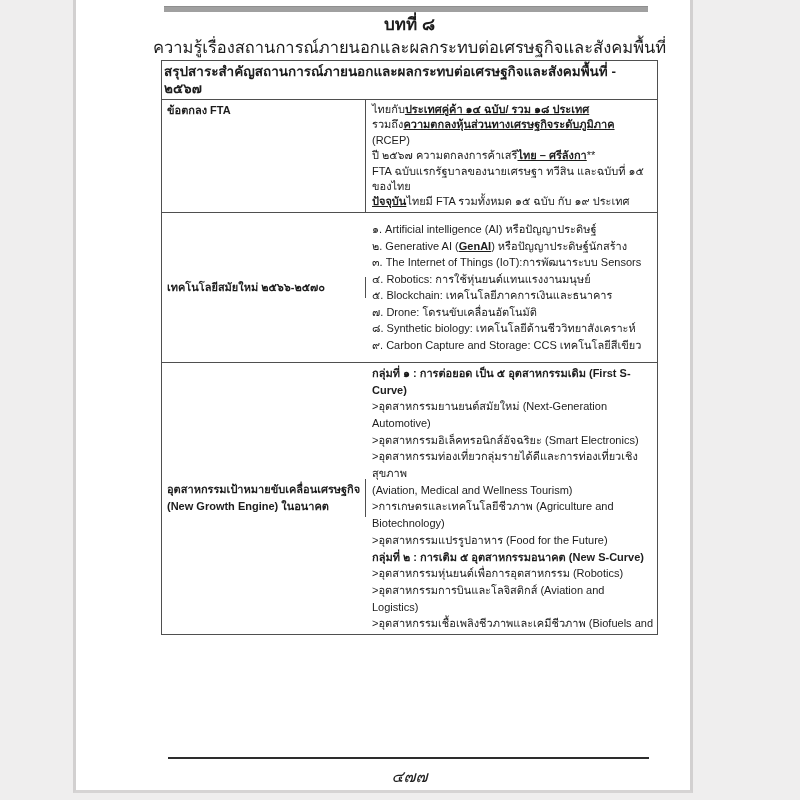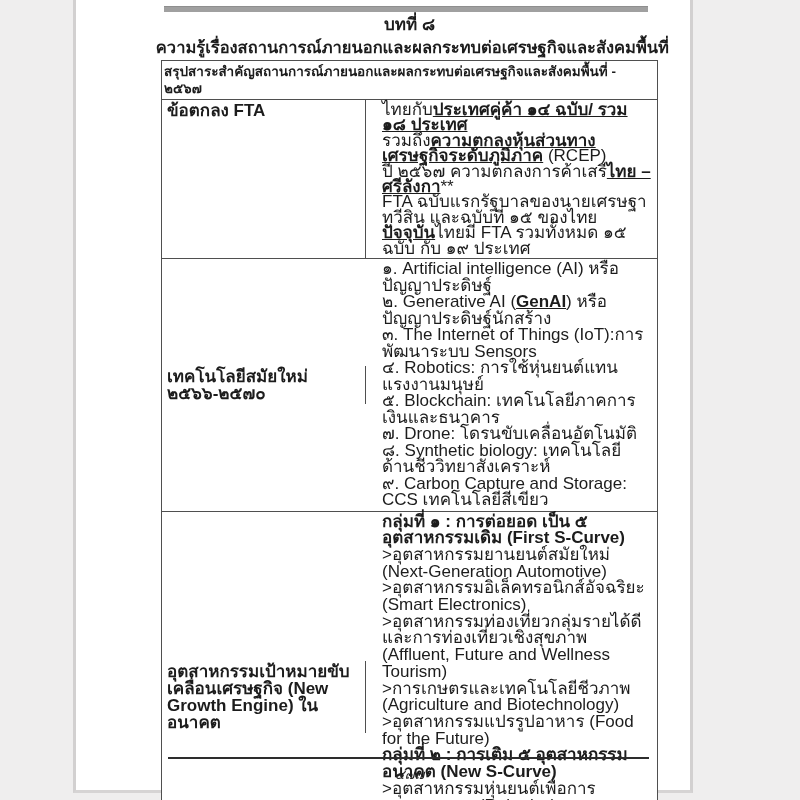--- a/index.html
+++ b/index.html
@@ -11,48 +11,48 @@
     -webkit-font-smoothing:antialiased;
   }
   .doc-page{
     position:absolute;left:73px;top:0;width:620px;height:793px;
     background:#ffffff;box-sizing:border-box;
     border-left:3px solid #d2d0d0;border-right:3px solid #d2d0d0;border-bottom:3px solid #d6d4d4;
   }
   .content{position:absolute;left:85px;top:0;width:497px;}
   .top-accent{position:absolute;left:88px;top:6px;width:484px;height:5px;background:#a0a0a0;border-top:1px solid #8e8e8e;}
   .chapter-title{position:absolute;top:15px;left:0;width:100%;text-align:center;font-weight:bold;font-size:17px;line-height:20px;}
-  .chapter-subtitle{position:absolute;top:37px;left:-8px;width:516px;text-align:right;font-weight:bold;font-size:16.5px;line-height:20px;}
+  .chapter-subtitle{position:absolute;top:37px;left:-8px;width:516px;text-align:left;font-weight:normal;font-size:16.5px;line-height:20px;}
   .stable{
     position:absolute;top:60px;left:0;width:497px;box-sizing:border-box;
     border:1px solid #4f4f4f;background:#fff;
   }
   .thead{
     text-align:left;font-weight:bold;font-size:13.5px;line-height:17px;
     padding:2px 2px 2px 2px;border-bottom:1px solid #4f4f4f;
   }
   .trow{display:flex;box-sizing:border-box;}
   .trow + .trow{border-top:1px solid #4f4f4f;align-items:center;}
   .cell-l{
     width:204px;box-sizing:border-box;border-right:1px solid #4f4f4f;
     padding:2px 4px 2px 5px;font-weight:bold;
   }
-  .cell-r{flex:1;box-sizing:border-box;padding:2px 4px 2px 6px;margin-left:10px;}
-  .tline{font-size:17px;white-space:normal;}
+  .cell-r{flex:1;box-sizing:border-box;padding:2px 4px 2px 6px;}
+  .tline{font-size:11px;white-space:normal;}
   .r0 .tline{line-height:15.4px;}
   .r1 .tline{line-height:16.5px;}
   .r2 .tline{line-height:16.7px;}
   .r0{min-height:94px;} .r1{min-height:150px;} .r2{min-height:235px;}
   .cell-l .tline{line-height:17px;}
   .b{font-weight:bold;}
   .u{text-decoration:underline;}
   .footer-line{position:absolute;left:92px;top:757px;width:481px;height:2px;background:#2d2d2d;}
   .page-number{
     position:absolute;top:764px;left:85px;width:497px;text-align:center;
-    font-family:"Liberation Serif","DejaVu Serif",serif;font-style:italic;font-size:13px;color:#222;
+    font-family:"Liberation Serif","DejaVu Serif",serif;font-style:italic;font-size:16px;color:#222;
   }
 </style>
 </head>
 <body>
 
 <div class="doc-page">
   <div class="top-accent"></div>
 
   <div class="content">
     <div class="chapter-title">บทที่ ๘</div>
@@ -92,21 +92,21 @@
 
       <div class="trow r2">
         <div class="cell-l">
             <div class="tline"><span class="b">อุตสาหกรรมเป้าหมายขับเคลื่อนเศรษฐกิจ (New Growth Engine) ในอนาคต</span></div>
           </div>
         <div class="cell-r">
             <div class="tline"><span class="b">กลุ่มที่ ๑ : การต่อยอด เป็น ๕ อุตสาหกรรมเดิม (First S-Curve)</span></div>
             <div class="tline"><span>&gt;อุตสาหกรรมยานยนต์สมัยใหม่ (Next-Generation Automotive)</span></div>
             <div class="tline"><span>&gt;อุตสาหกรรมอิเล็คทรอนิกส์อัจฉริยะ (Smart Electronics)</span></div>
             <div class="tline"><span>&gt;อุตสาหกรรมท่องเที่ยวกลุ่มรายได้ดีและการท่องเที่ยวเชิงสุขภาพ</span></div>
-            <div class="tline"><span>(Affluent, Future and Wellness Tourism)</span></div>
+            <div class="tline"><span>(Aviation, Medical and Wellness Tourism)</span></div>
             <div class="tline"><span>&gt;การเกษตรและเทคโนโลยีชีวภาพ (Agriculture and Biotechnology)</span></div>
             <div class="tline"><span>&gt;อุตสาหกรรมแปรรูปอาหาร (Food for the Future)</span></div>
             <div class="tline"><span class="b">กลุ่มที่ ๒ : การเติม ๕ อุตสาหกรรมอนาคต (New S-Curve)</span></div>
             <div class="tline"><span>&gt;อุตสาหกรรมหุ่นยนต์เพื่อการอุตสาหกรรม (Robotics)</span></div>
             <div class="tline"><span>&gt;อุตสาหกรรมการบินและโลจิสติกส์ (Aviation and Logistics)</span></div>
             <div class="tline"><span>&gt;อุตสาหกรรมเชื้อเพลิงชีวภาพและเคมีชีวภาพ (Biofuels and</span></div>
           </div>
       </div>
 
     </div>

